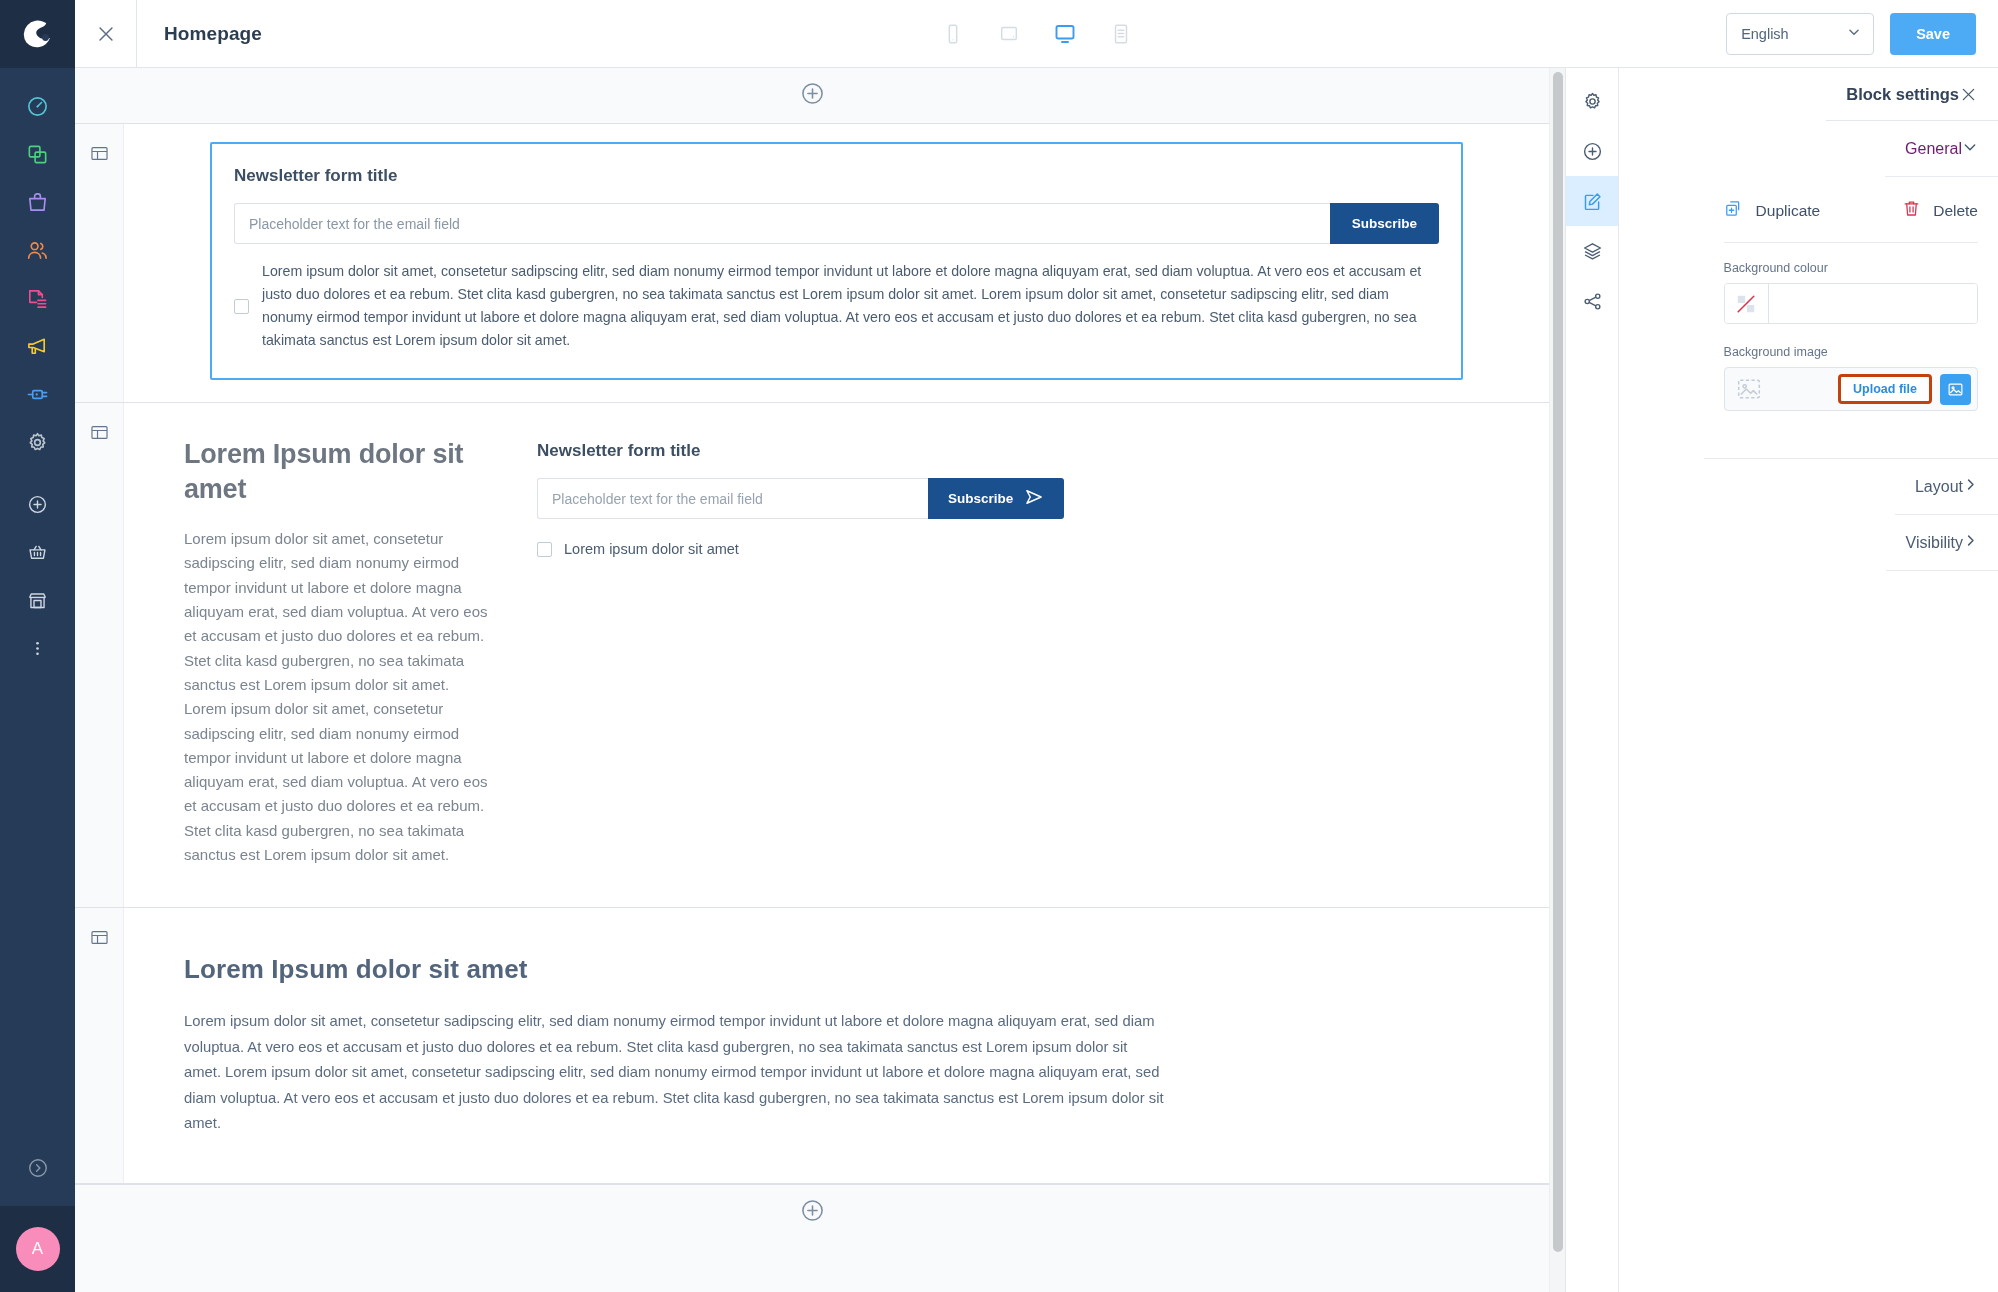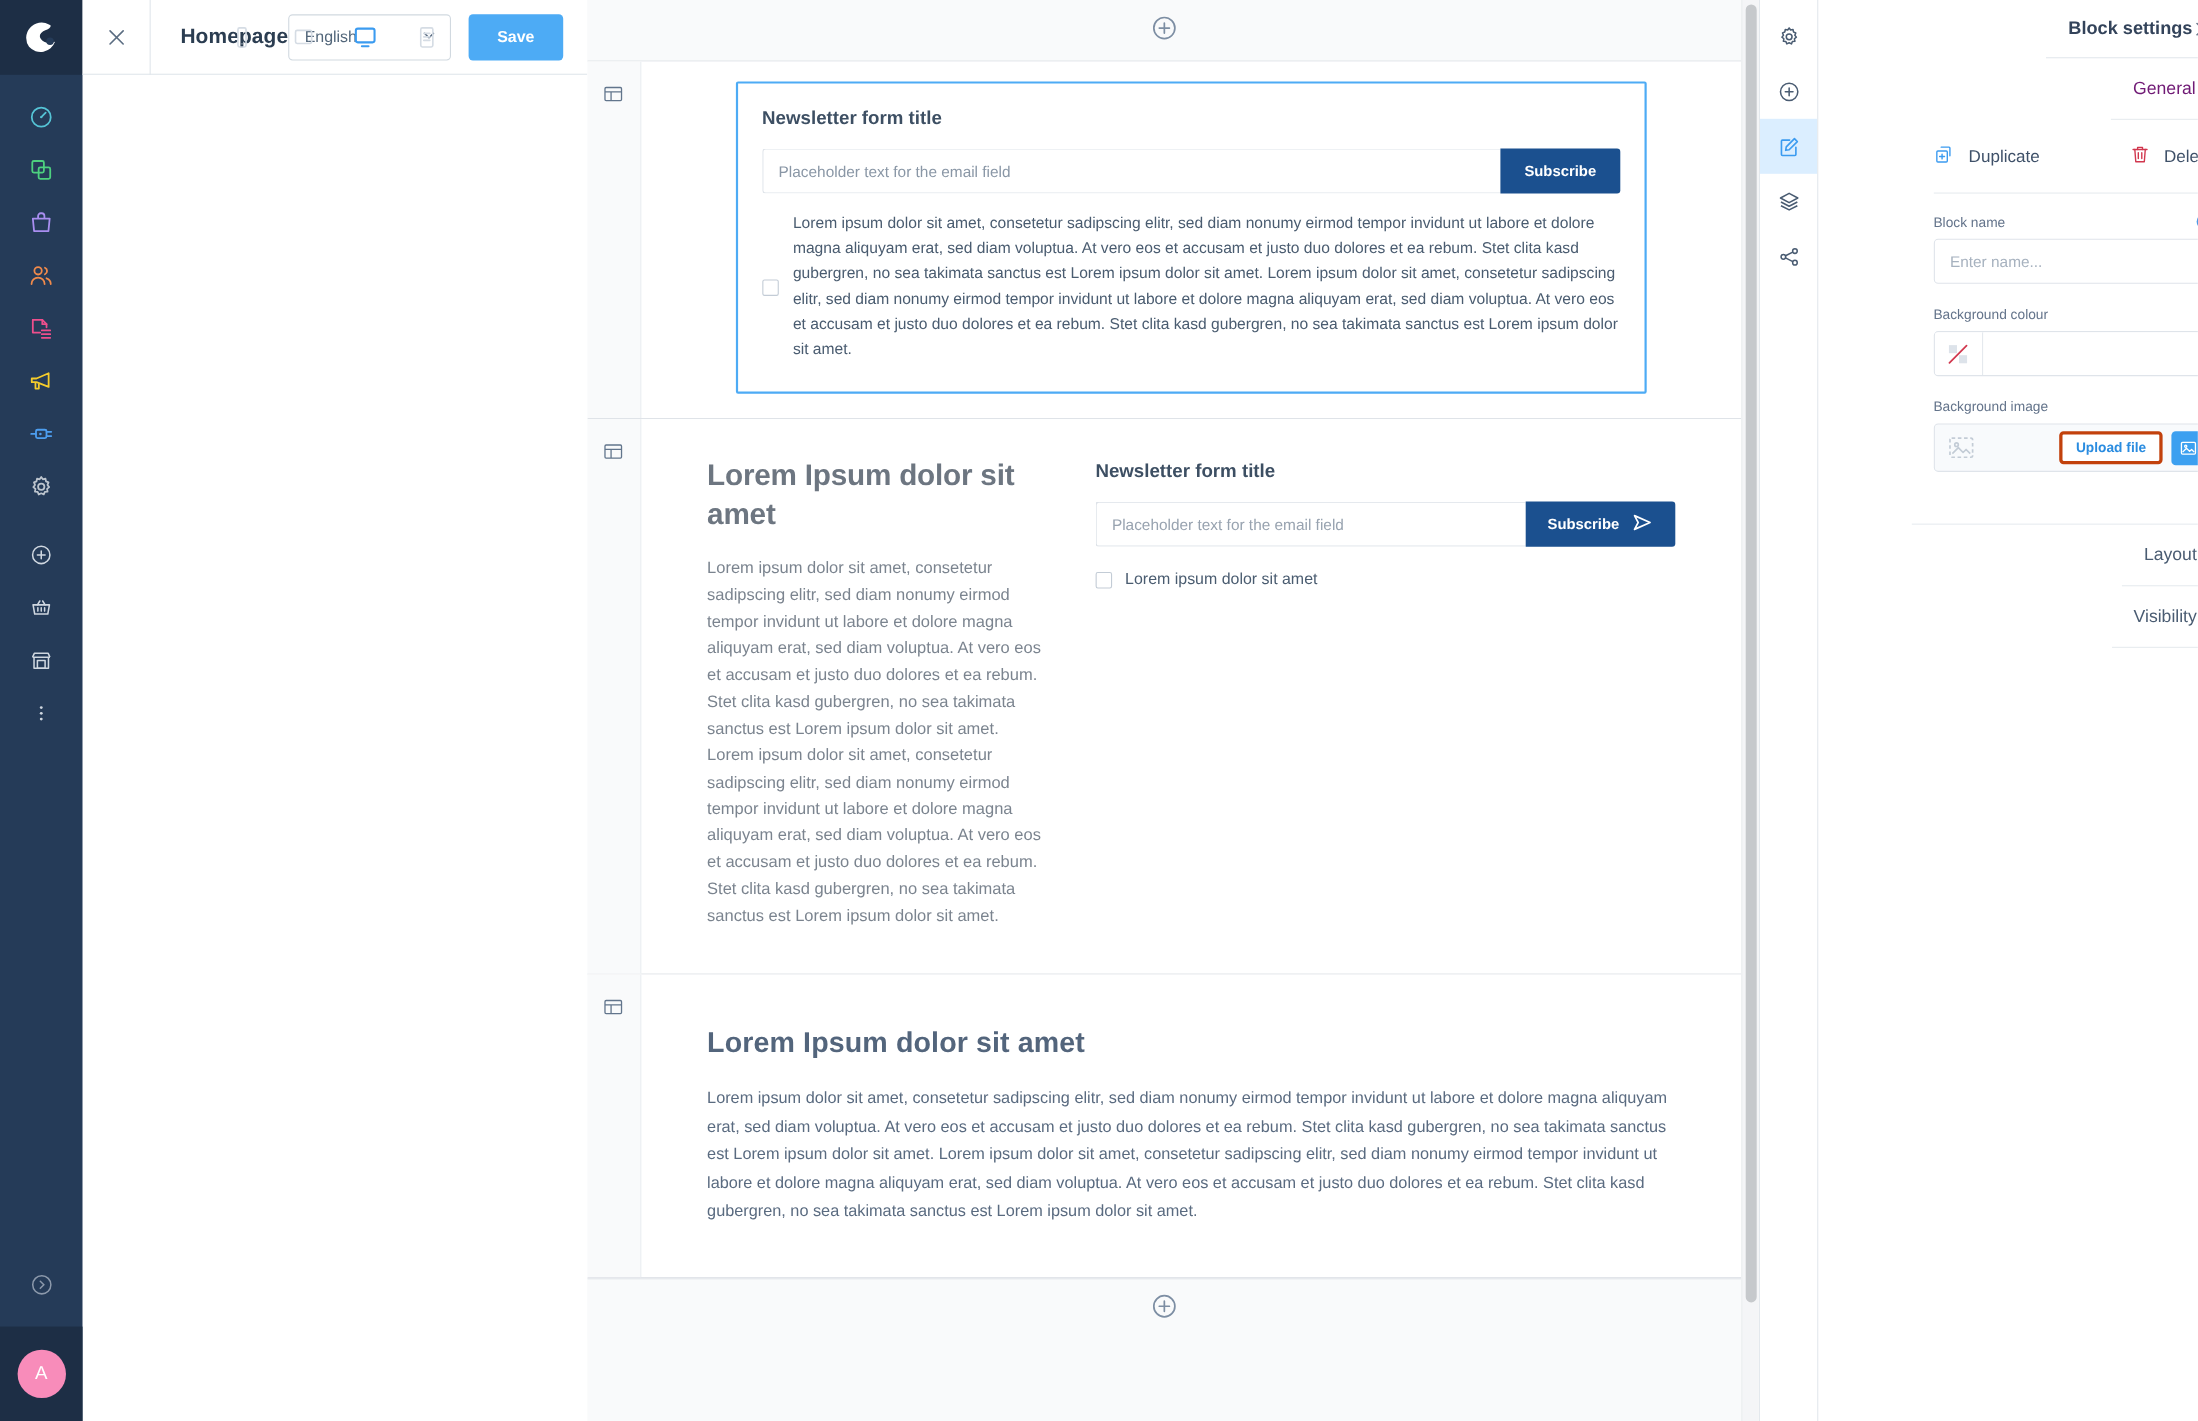--- a/index.html
+++ b/index.html
@@ -32,21 +32,21 @@
     background: #1d2e45;
   }
   .avatar {
     width: 44px; height: 44px; border-radius: 50%; background: #f88cba;
     color: #fff; display: flex; align-items: center; justify-content: center;
     font-size: 17px; font-weight: 400;
   }
   .collapse-wrap { height: 76px; display: flex; align-items: center; justify-content: center; }
 
   
-  .main { flex: 1; display: flex; min-width: 0; border-radius: 22px; }
+  .main { flex: 1; display: flex; flex-direction: column; min-width: 0; border-radius: 22px; }
 
   
   .topbar {
     height: 68px; min-height: 68px; background: #fff;
     border-bottom: 1px solid #e0e6eb;
     display: flex; align-items: center; position: relative;
   }
   .close-btn {
     width: 62px; height: 68px; display: flex; align-items: center; justify-content: center;
     border-right: 1px solid #e0e6eb; cursor: pointer;
@@ -603,27 +603,20 @@
                   <path d="M6 6.2l1.1 14h9.8l1.1-14"></path>
                     <path d="M10 10v6.5M14 10v6.5"></path>
                 </svg>
               </span>
               <span class="lab">Delete</span>
             </div>
           </div>
 
           <div class="hr"></div>
 
-          <div class="fld">
-            <div class="fld-label">
-              <span class="lt">Block name</span>
-              <span class="help-dot">?</span>
-            </div>
-            <div class="txt-input">Enter name...</div>
-          </div>
 
           <div class="fld">
             <div class="fld-label">
               <span class="lt">Background colour</span>
             </div>
             <div class="color-row">
               <div class="color-swatch">
                 <svg width="22" height="22" viewBox="0 0 24 24">
                   <rect x="3" y="3" width="8" height="8" fill="#dde3ea"></rect>
                   <rect x="13" y="13" width="8" height="8" fill="#dde3ea"></rect>

